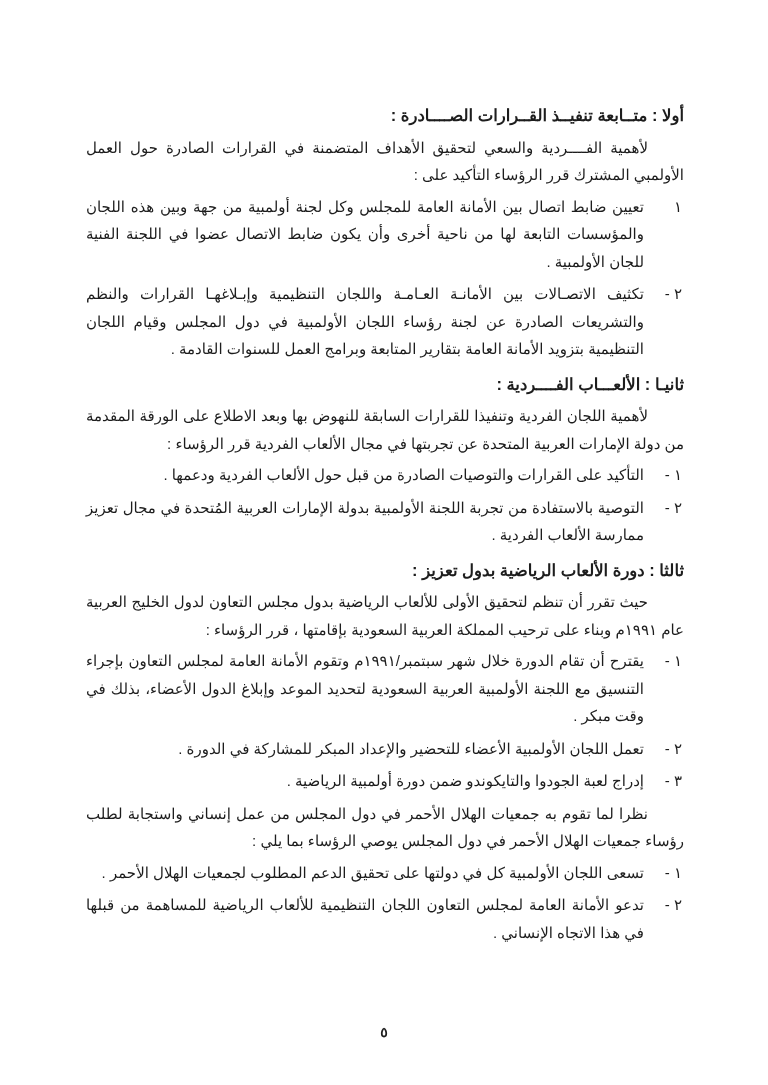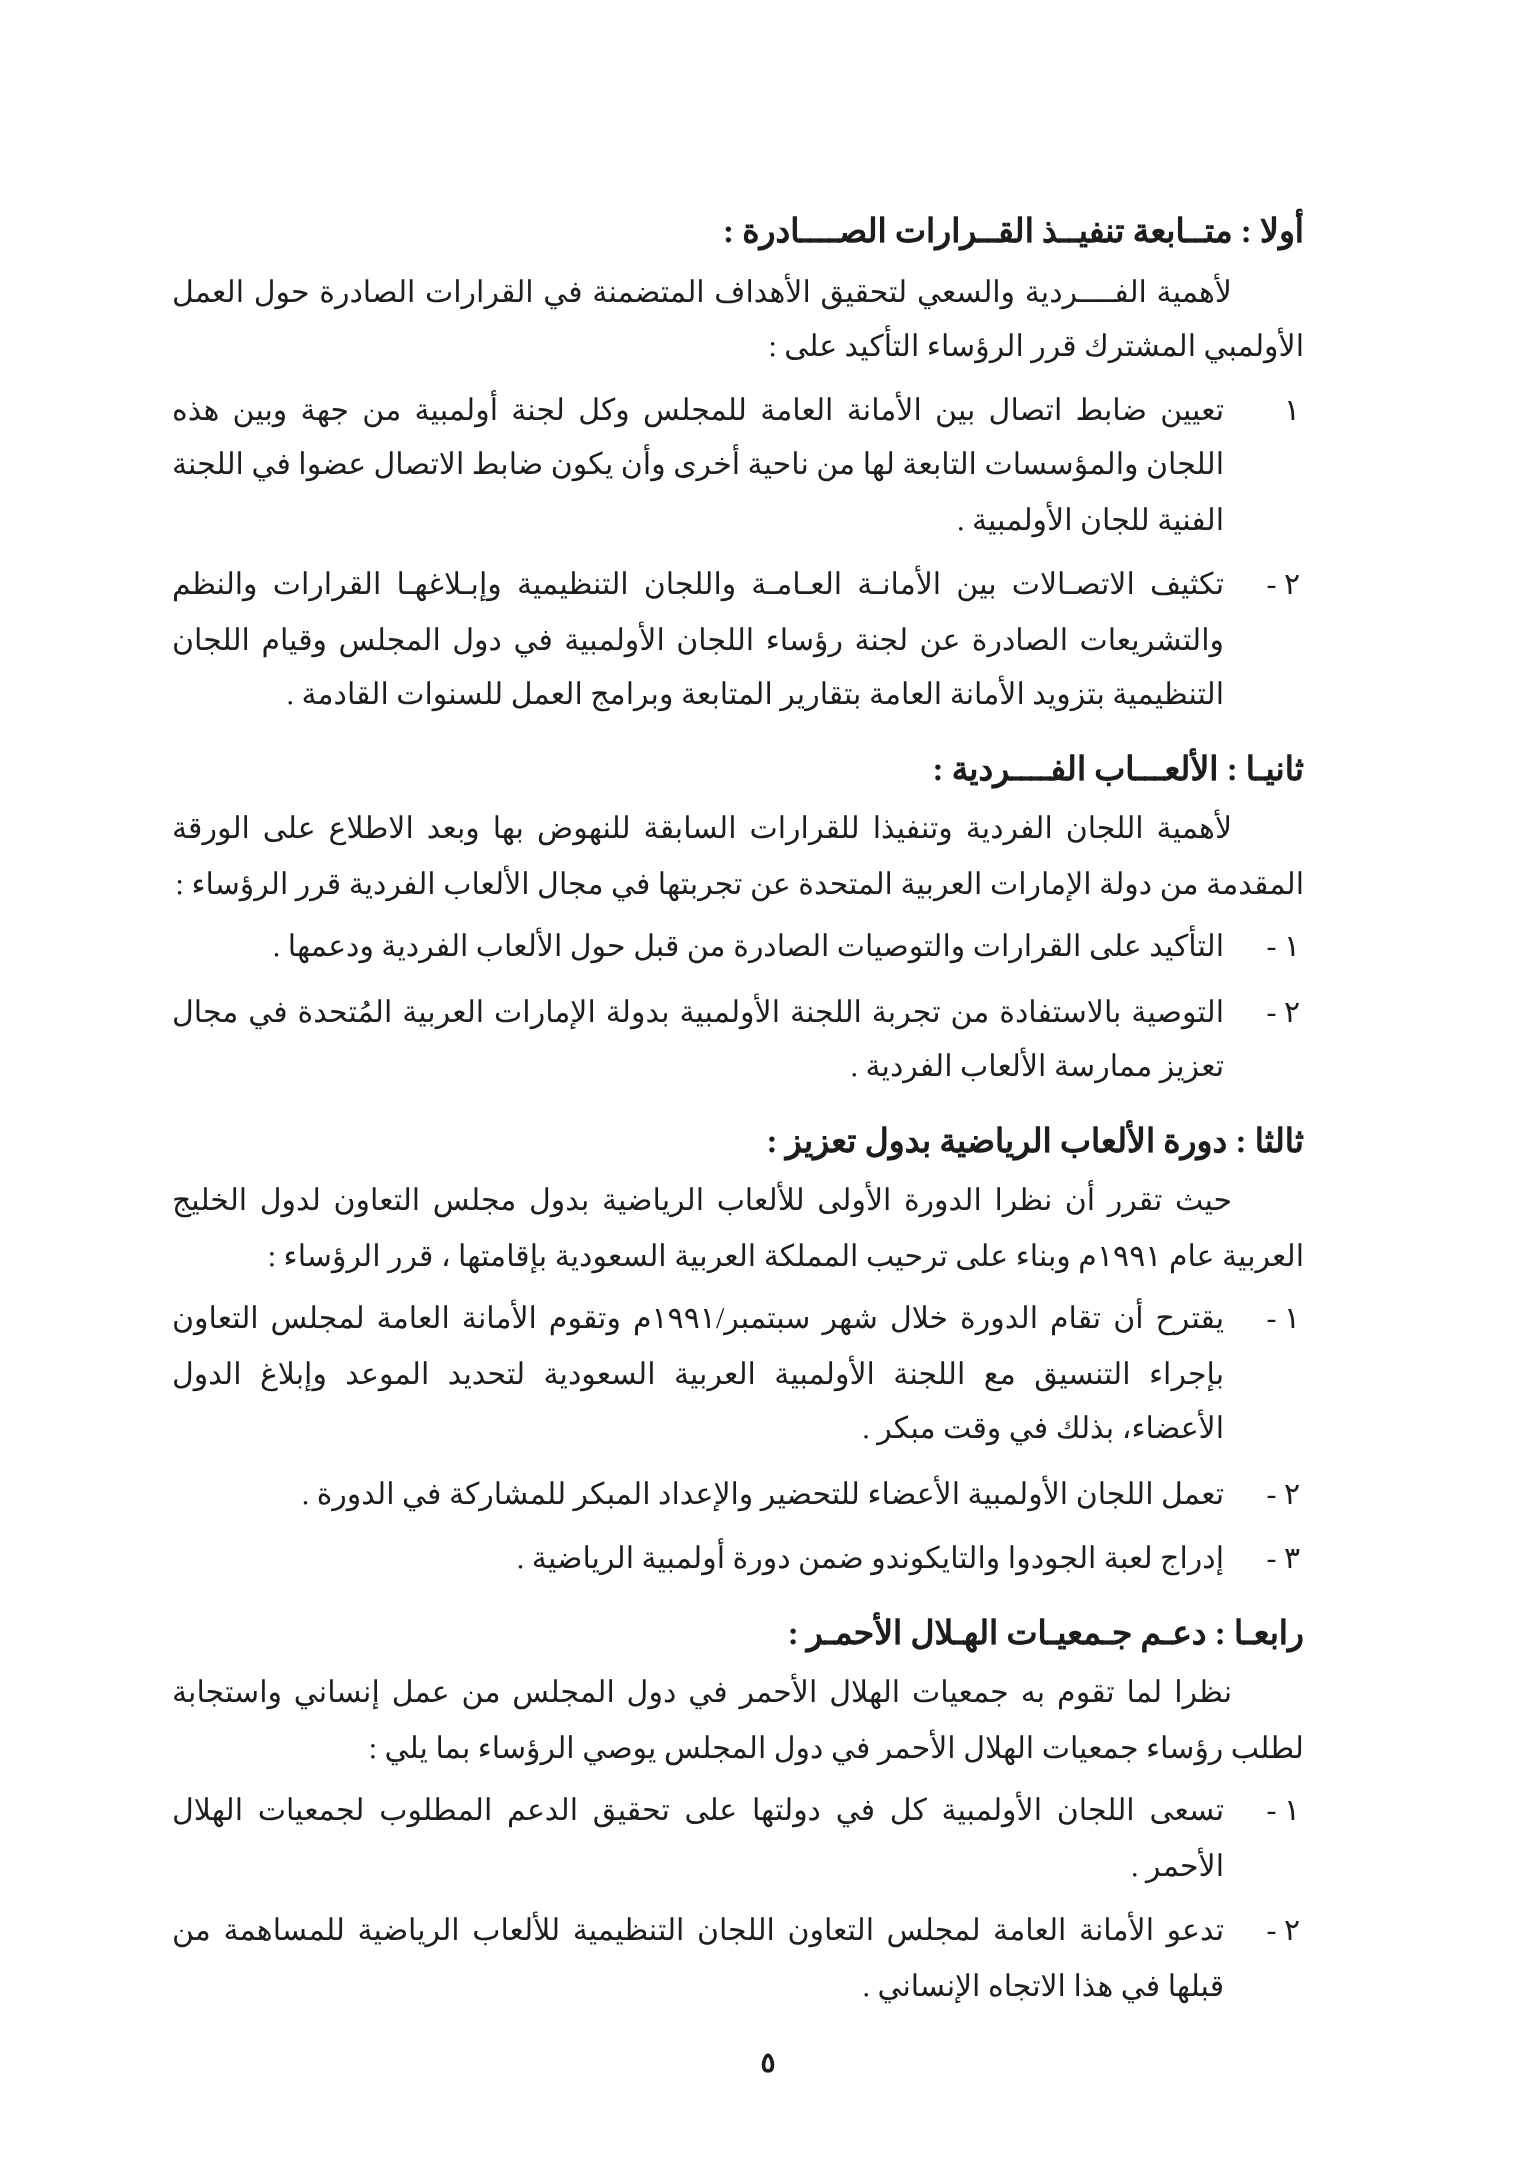--- a/index.html
+++ b/index.html
@@ -5,24 +5,24 @@
   * { margin: 0; padding: 0; box-sizing: border-box; }
   html, body { background: #e8e8e8; }
   body { width: 768px; height: 1085px; }
   .page {
     position: relative;
     width: 768px;
     height: 1085px;
     background: #ffffff;
     direction: rtl;
     color: #1d1d1d;
-    font-family: Liberation Serif, serif;
+    font-family: Liberation Sans, sans-serif;
     font-size: 15px;
     line-height: 27.5px;
-    padding: 102px 116px 0 86px;
+    padding: 102px 84px 0 86px;
     overflow: hidden;
   }
   .heading {
     font-weight: bold;
     font-size: 16.5px;
     margin: 8px 0 4px 0;
     letter-spacing: 0;
   }
   .section-first .heading { margin-top: 0; }
   .intro {
@@ -80,37 +80,36 @@
       <div class="itext">التأكيد على القرارات والتوصيات الصادرة من قبل حول الألعاب الفردية ودعمها .</div>
     </div>
     <div class="item">
       <span class="num">٢ -</span>
       <div class="itext">التوصية بالاستفادة من تجربة اللجنة الأولمبية بدولة الإمارات العربية المُتحدة في مجال تعزيز ممارسة الألعاب الفردية .</div>
     </div>
   </div>
 
   <div class="section">
     <div class="heading">ثالثا : دورة الألعاب الرياضية بدول تعزيز :</div>
-    <div class="intro">حيث تقرر أن نظرا الدورة الأولى للألعاب الرياضية بدول مجلس التعاون لدول الخليج العربية عام ١٩٩١م وبناء على ترحيب المملكة العربية السعودية بإقامتها ، قرر الرؤساء :</div>
+    <div class="intro">حيث تقرر أن تنظم لتحقيق الأولى للألعاب الرياضية بدول مجلس التعاون لدول الخليج العربية عام ١٩٩١م وبناء على ترحيب المملكة العربية السعودية بإقامتها ، قرر الرؤساء :</div>
     <div class="item">
       <span class="num">١ -</span>
       <div class="itext">يقترح أن تقام الدورة خلال شهر سبتمبر/١٩٩١م وتقوم الأمانة العامة لمجلس التعاون بإجراء التنسيق مع اللجنة الأولمبية العربية السعودية لتحديد الموعد وإبلاغ الدول الأعضاء، بذلك في وقت مبكر .</div>
     </div>
     <div class="item">
       <span class="num">٢ -</span>
       <div class="itext">تعمل اللجان الأولمبية الأعضاء للتحضير والإعداد المبكر للمشاركة في الدورة .</div>
     </div>
     <div class="item">
       <span class="num">٣ -</span>
       <div class="itext">إدراج لعبة الجودوا والتايكوندو ضمن دورة أولمبية الرياضية .</div>
     </div>
   </div>
 
   <div class="section">
-    <div class="heading">رابعـا : دعـم جـمعيـات الهـلال الأحمـر :</div>
     <div class="intro">نظرا لما تقوم به جمعيات الهلال الأحمر في دول المجلس من عمل إنساني واستجابة لطلب رؤساء جمعيات الهلال الأحمر في دول المجلس يوصي الرؤساء بما يلي :</div>
     <div class="item">
       <span class="num">١ -</span>
       <div class="itext">تسعى اللجان الأولمبية كل في دولتها على تحقيق الدعم المطلوب لجمعيات الهلال الأحمر .</div>
     </div>
     <div class="item">
       <span class="num">٢ -</span>
       <div class="itext">تدعو الأمانة العامة لمجلس التعاون اللجان التنظيمية للألعاب الرياضية للمساهمة من قبلها في هذا الاتجاه الإنساني .</div>
     </div>
   </div>

